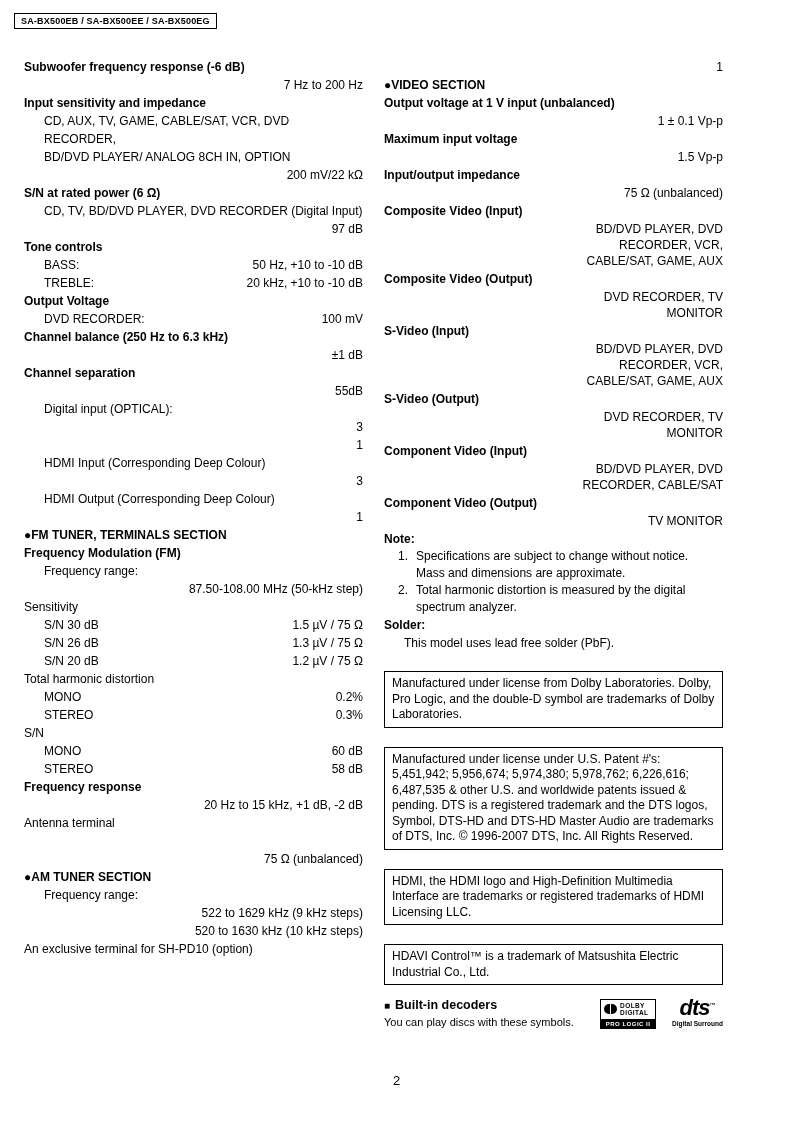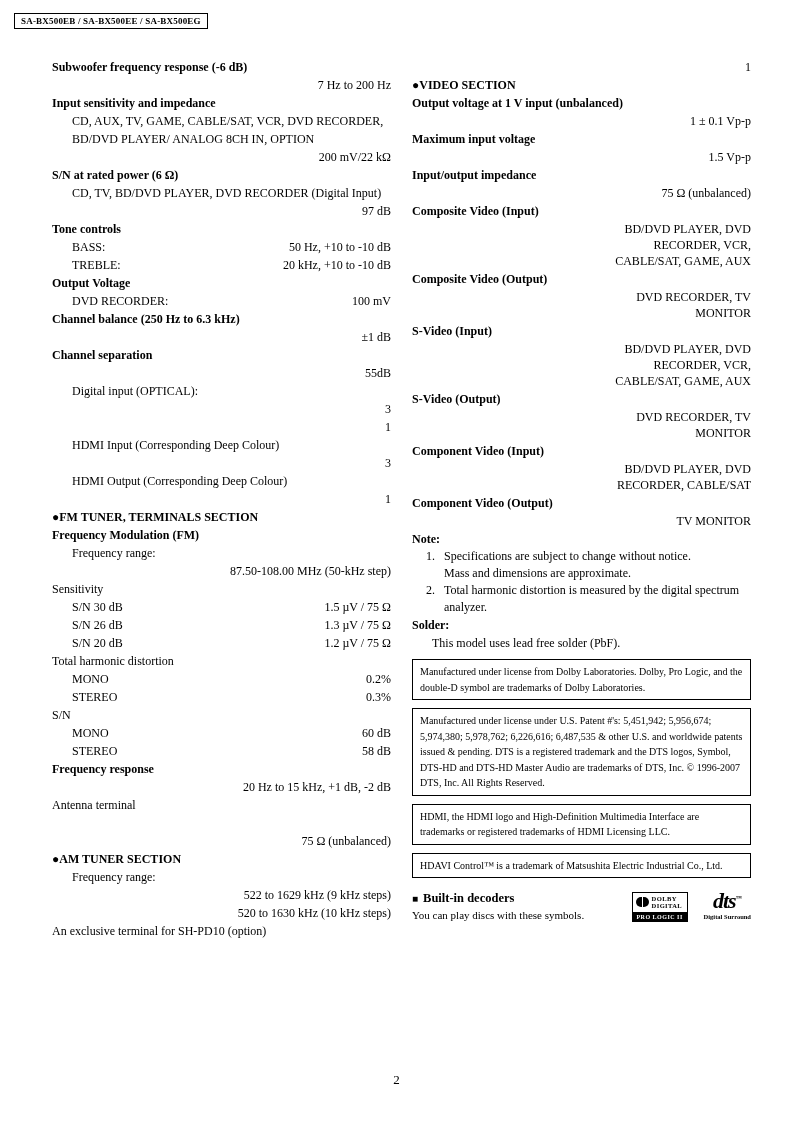--- a/index.html
+++ b/index.html
@@ -1,44 +1,44 @@
 <!DOCTYPE html>
 <html><head>
 <meta charset="utf-8">
 <style>
   * { margin:0; padding:0; box-sizing:border-box; }
   html,body { background:#ffffff; }
   body { font-family:"Liberation Sans", sans-serif; color:#000; }
-  .page { position:relative; width:793px; height:1122px; background:#fff; overflow:hidden;font-family:Liberation Serif, serif; }
+  .page { position:relative; width:793px; height:1122px; background:#fff; overflow:hidden; }
 
   .model-box {
     position:absolute; top:13px; left:14px;
     border:1px solid #000; font-size:9px; font-weight:bold;
     padding:2px 6px; letter-spacing:0.2px;
   }
 
-  .columns { position:absolute; top:58px; left:52px; width:699px; display:flex; gap:21px; }
+  .columns { position:absolute; top:58px; left:24px; width:699px; display:flex; gap:21px; }
   .col { width:339px; }
 
   .row { font-size:12px; line-height:18px; min-height:18px; }
   .h   { font-weight:bold; }
   .sec { font-weight:bold; }
   .i   { padding-left:20px; white-space:pre-line; }
   .v   { text-align:right; white-space:pre-line; line-height:16px; padding:1px 0; }
   .pv  { display:flex; justify-content:space-between;gap:29px; }
   .pv .lbl { padding-left:20px; }
   .pv .val { text-align:right; }
   .note { display:flex; line-height:17px; padding-left:14px; min-height:17px; }
   .note .num { width:18px; flex:none; }
   .note .txt { white-space:pre-line; flex:1; }
   .spacer { height:18px; }
 
   .license-box {
-    border:1px solid #000; padding:4px 7px; margin:7px 0 8px;
-    font-size:10px; line-height:15.5px;
+    border:1px solid #000; padding:4px 7px; margin:19px 0 8px;
+    font-size:12px; line-height:15.5px;
   }
 
   .decoders { margin-top:12px; display:flex; justify-content:space-between; align-items:flex-start; }
   .dec-title { font-weight:bold; font-size:12.5px; line-height:17px; display:flex; align-items:center; gap:5px; }
   .sq { font-size:10px; line-height:1; }
   .dec-caption { font-size:11px; line-height:17px; }
 
   .dec-logos { display:flex; gap:16px; align-items:flex-start; padding-top:2px; }
   .dolby-logo { width:56px; border:1px solid #000; background:#fff; }
   .dolby-top { display:flex; align-items:center; gap:3px; padding:2px 3px; }

